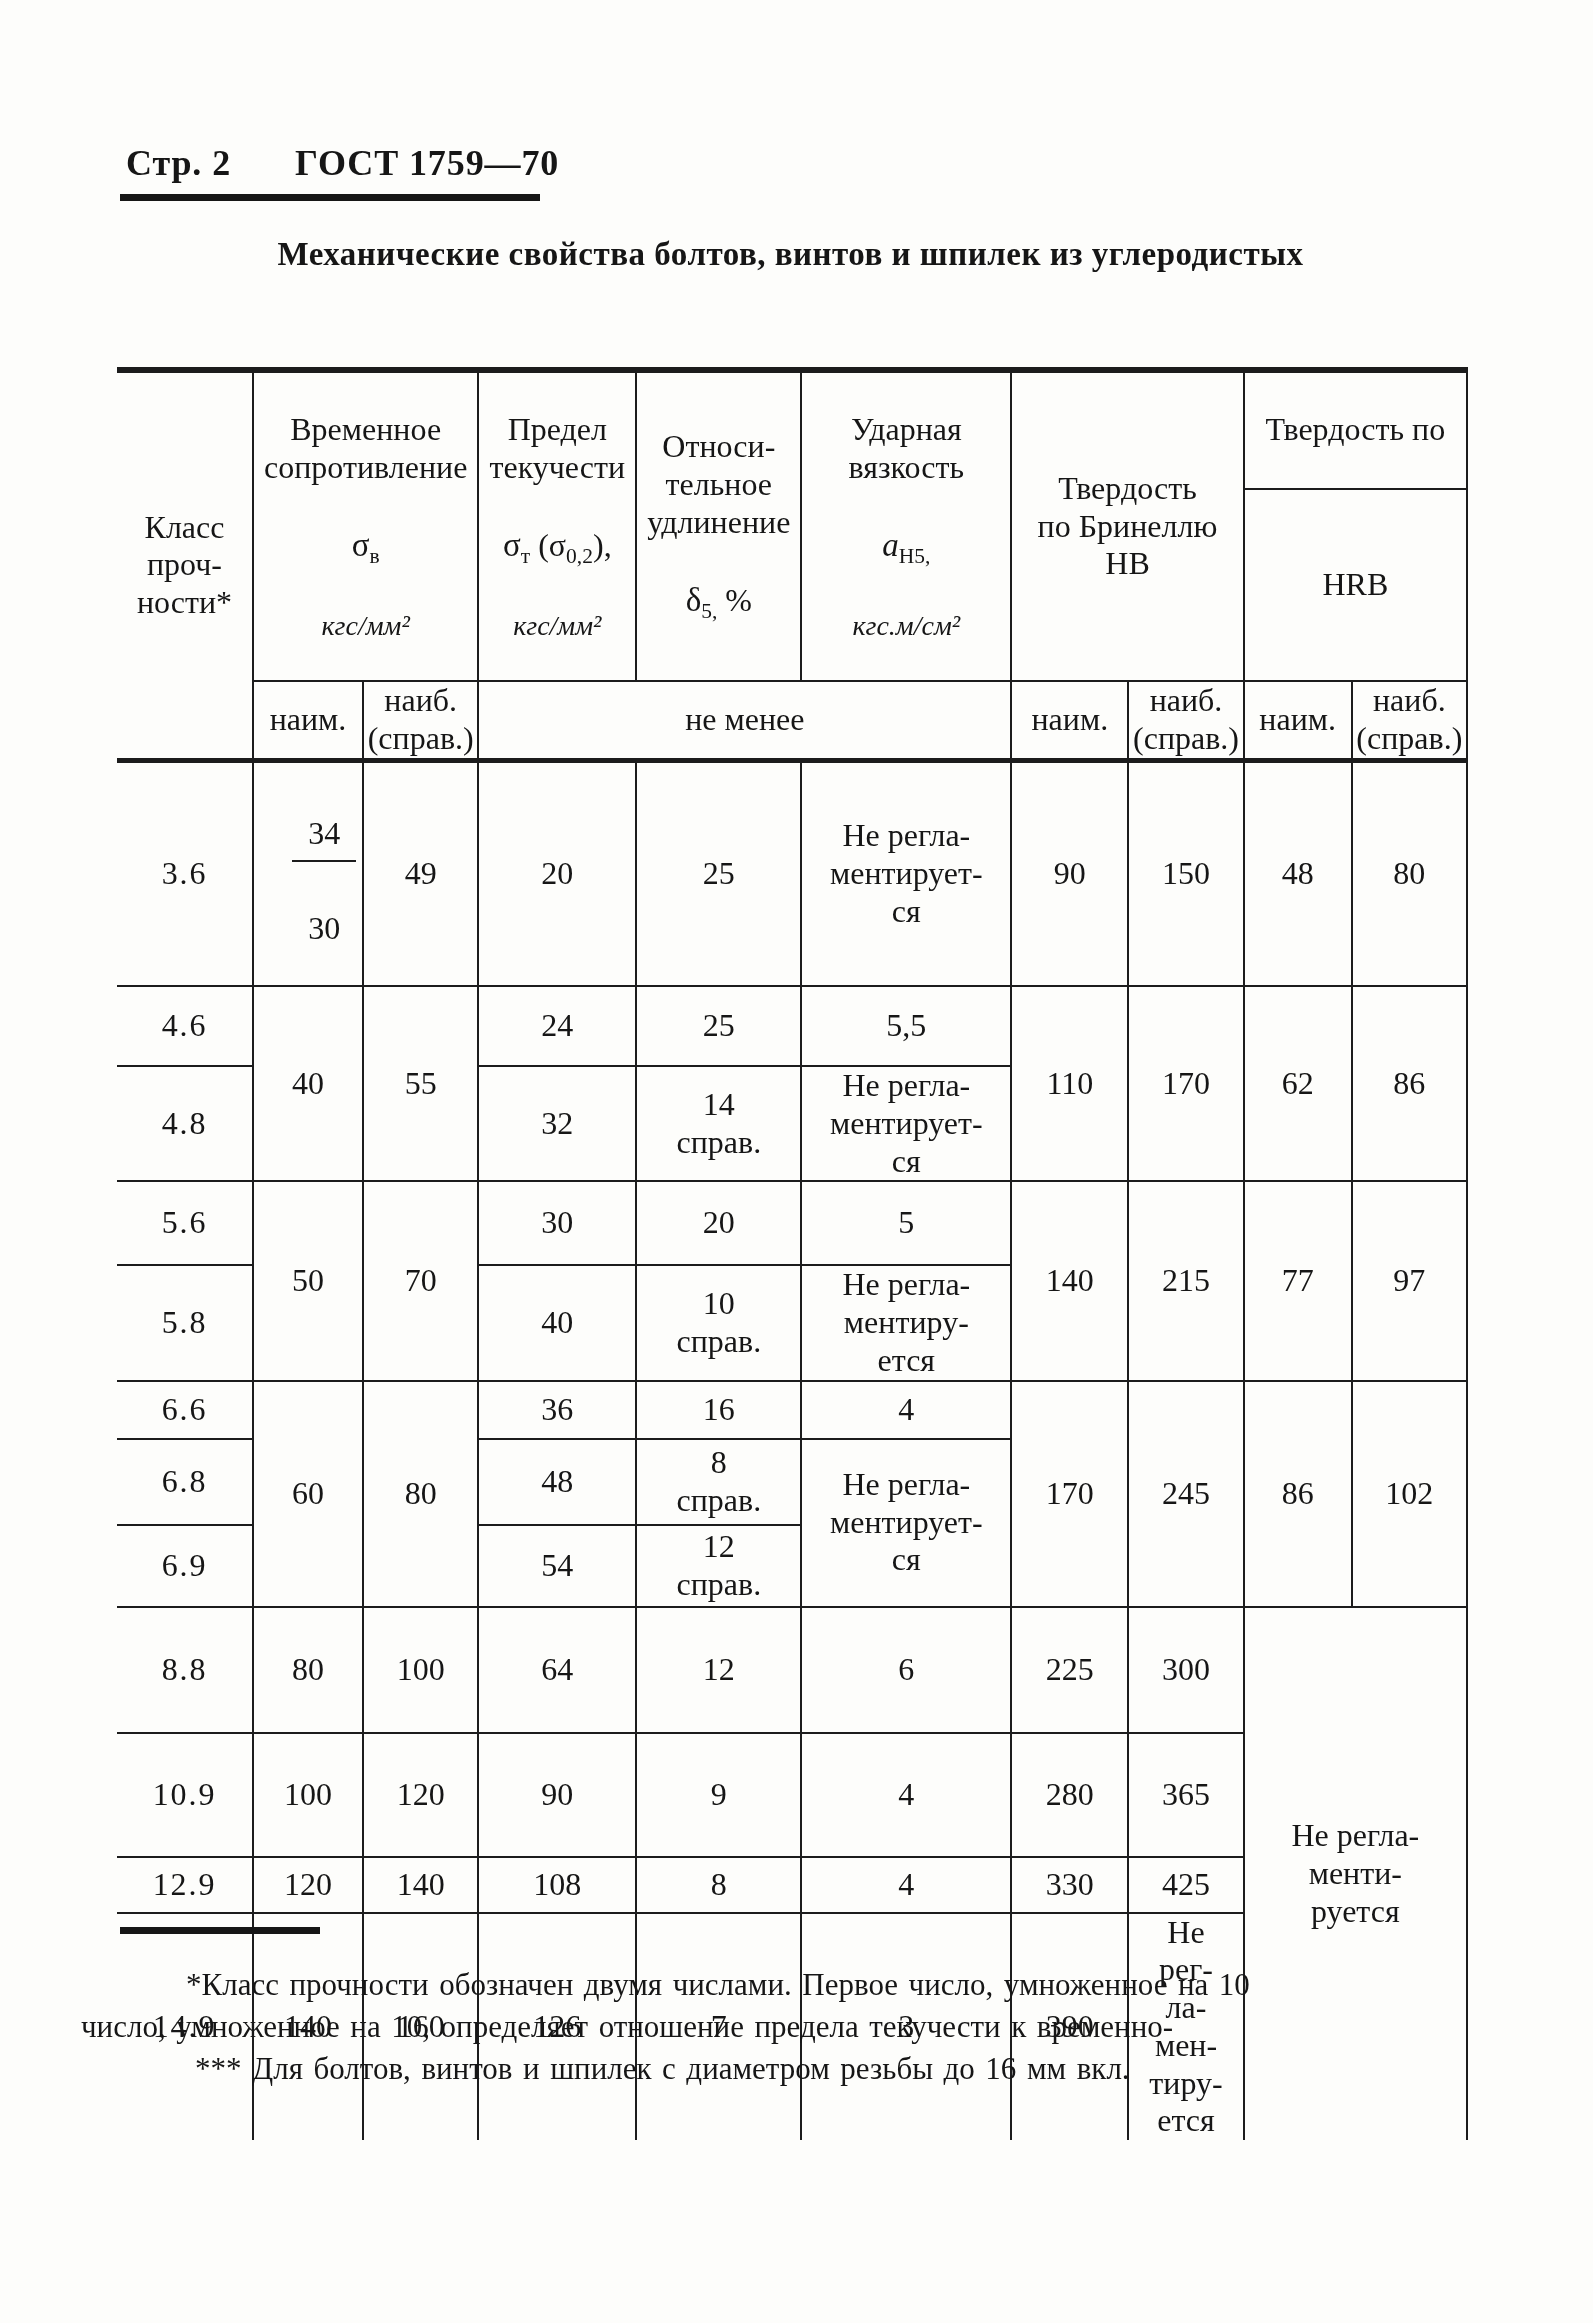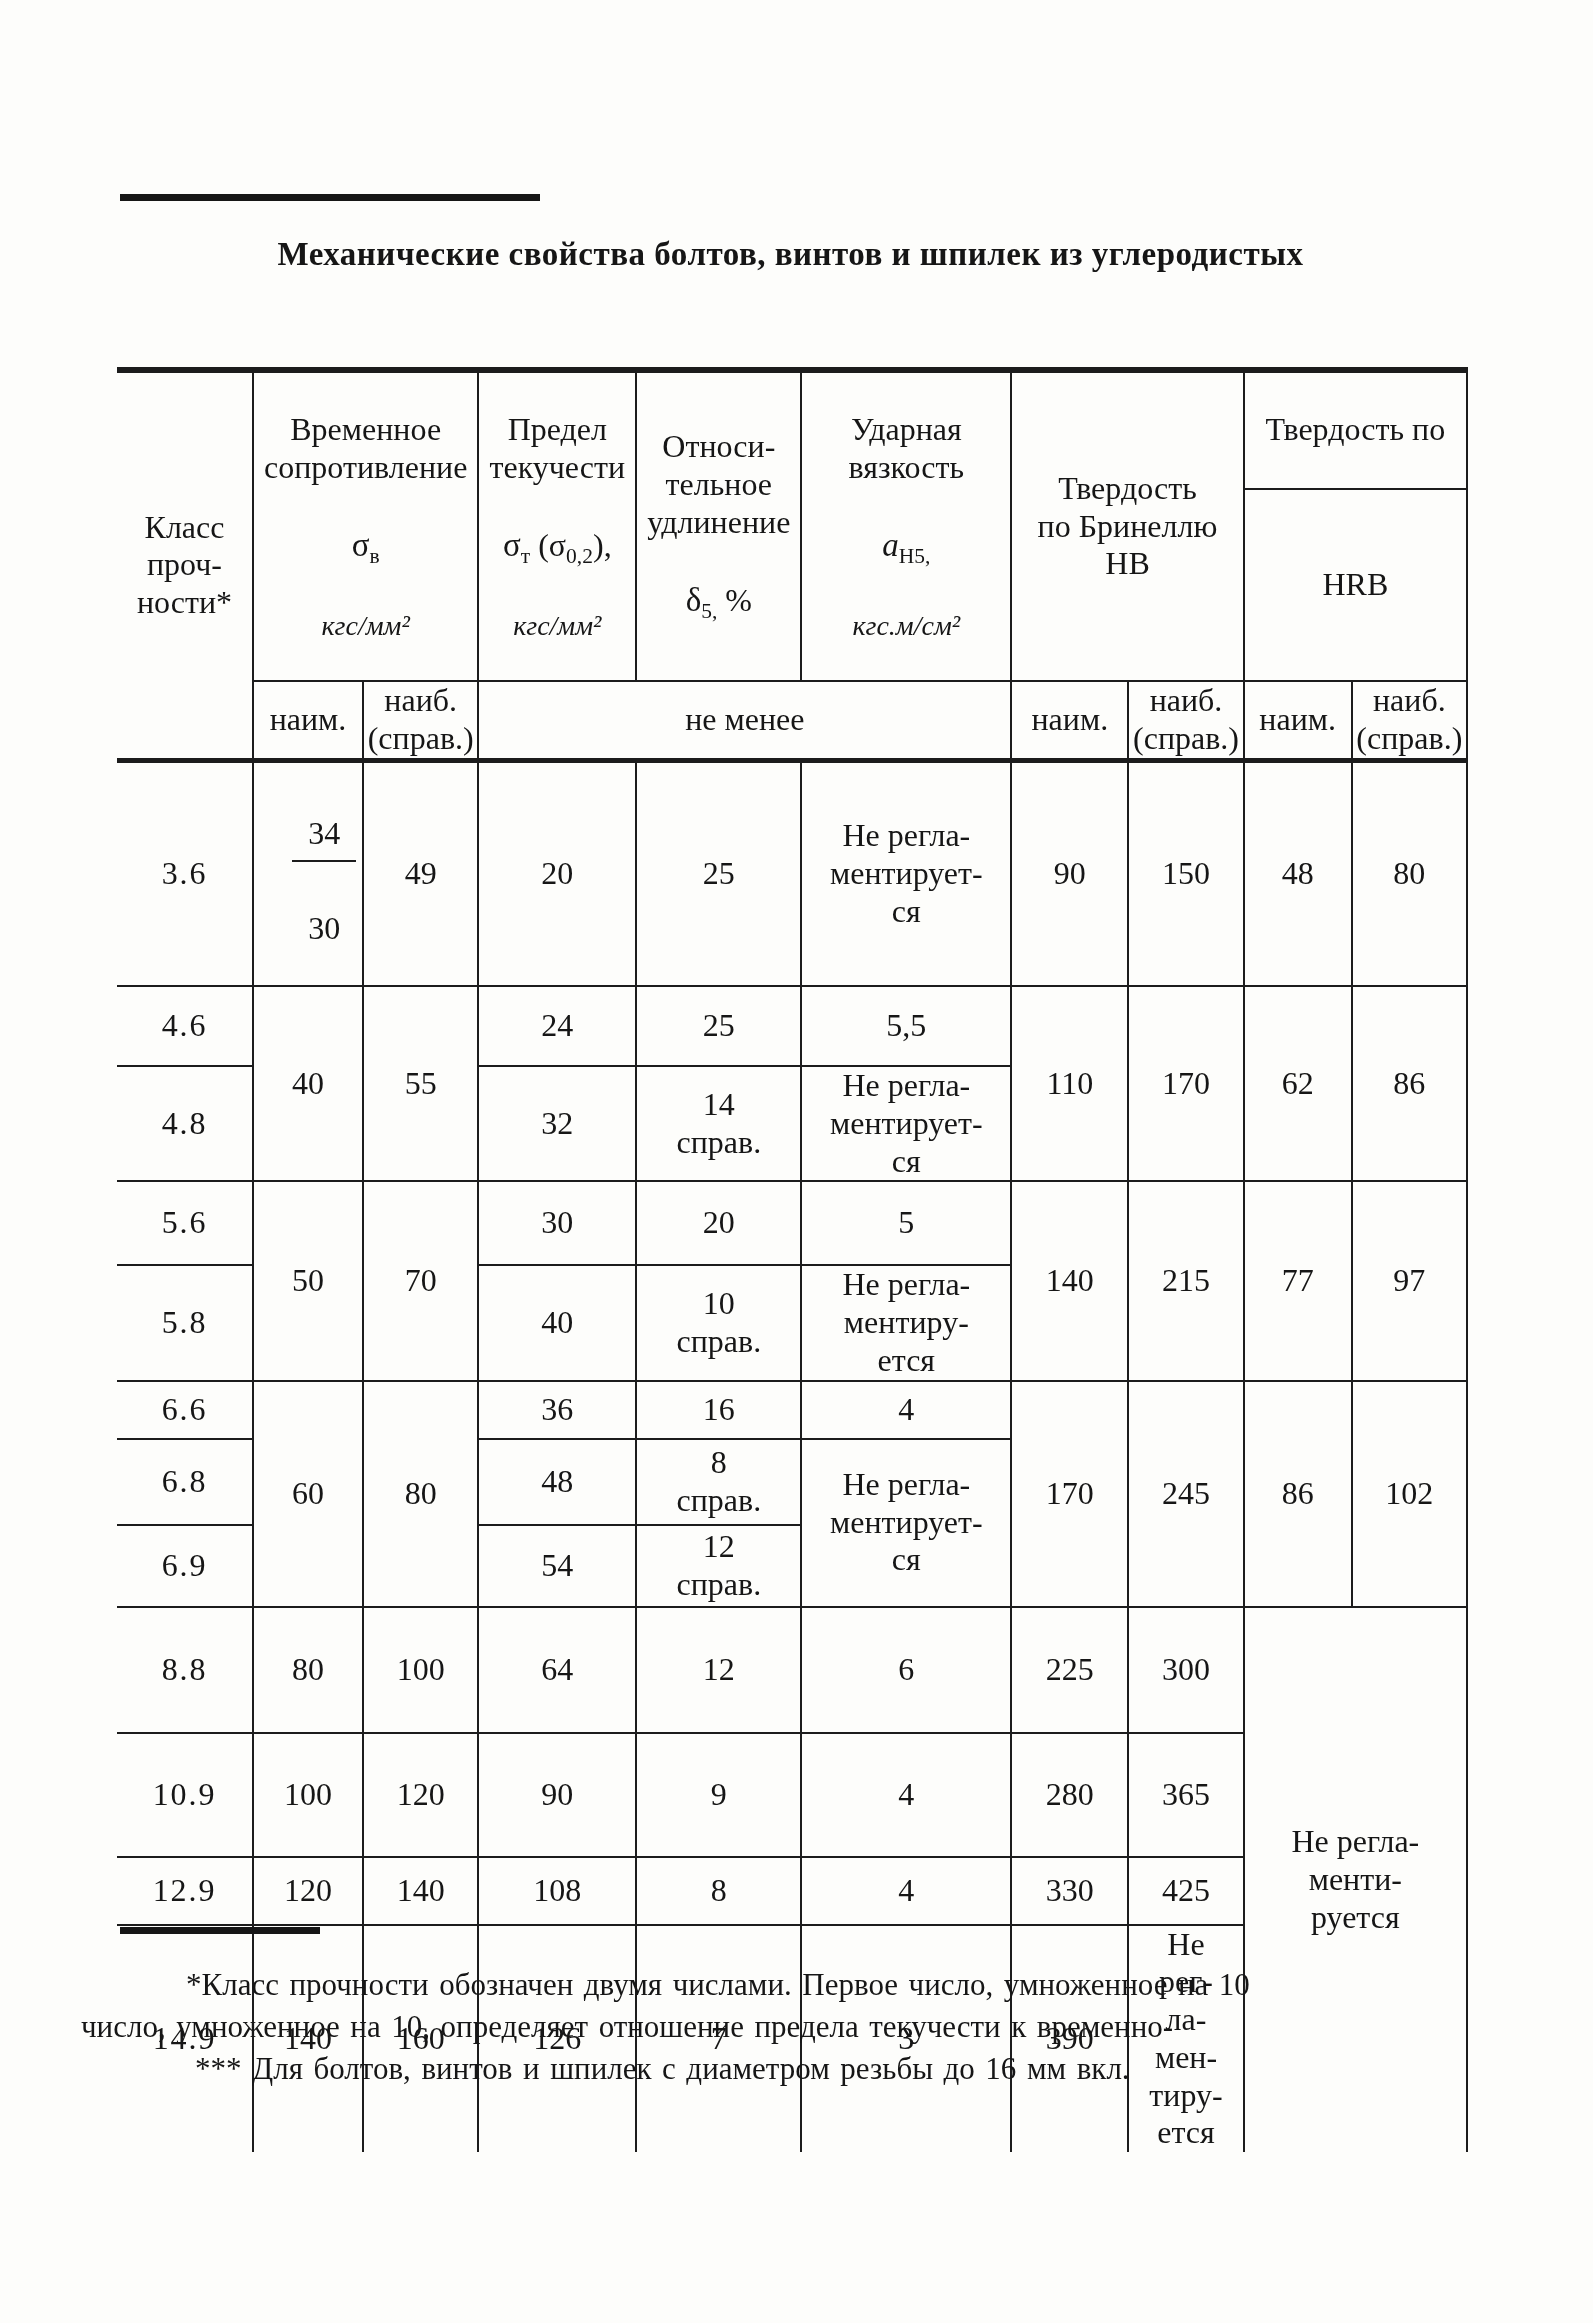--- a/index.html
+++ b/index.html
@@ -69,20 +69,24 @@
   }
   .fn-line { white-space:nowrap; }
   .ind1 { text-indent:105px; }
   .ind2 { text-indent:114px; }
 </style>
 </head>
 <body>
 
 <div class="page">
 
+  <div class="page-header">
+    <span>Стр. 2</span>
+    <span class="doc-label">ГОСТ 1759—70</span>
+  </div>
   <div class="header-rule"></div>
 
   <div class="doc-title">Механические свойства болтов, винтов и шпилек из углеродистых</div>
 
   <table class="gost-table">
     <colgroup>
       <col style="width:136px">
         <col style="width:110px">
         <col style="width:111px">
       <col style="width:158px">
@@ -253,21 +257,21 @@
         <td class="cls">10.9</td>
         <td>100</td>
         <td>120</td>
         <td>90</td>
         <td>9</td>
         <td>4</td>
         <td>280</td>
         <td>365</td>
       </tr>
 
-      <tr style="height:68px">
+      <tr style="height:56px">
         <td class="cls">12.9</td>
         <td>120</td>
         <td>140</td>
         <td>108</td>
         <td>8</td>
         <td>4</td>
         <td>330</td>
         <td>425</td>
       </tr>
 

